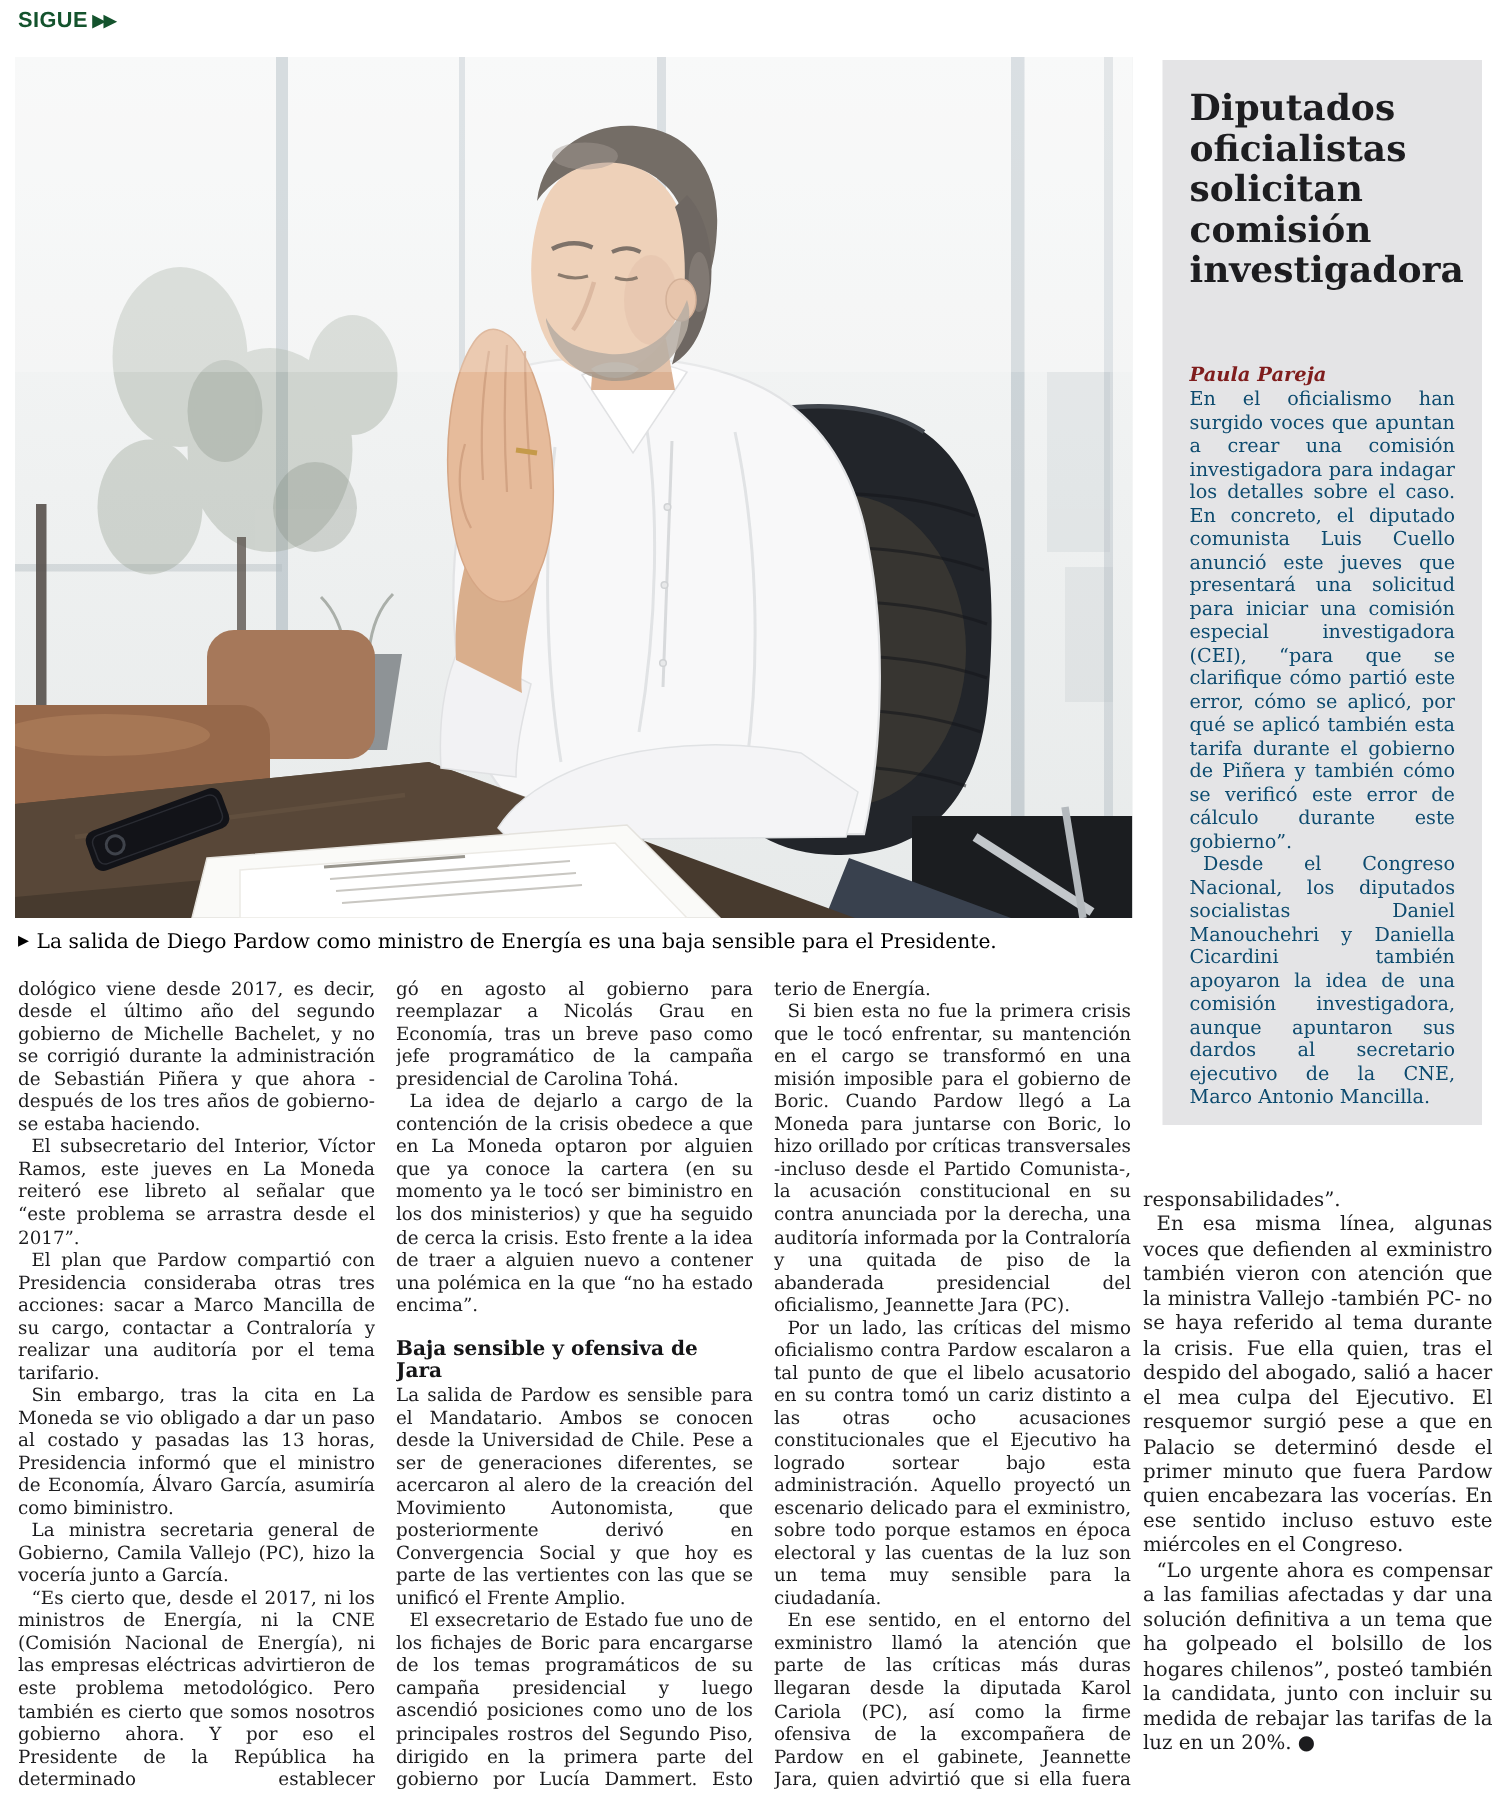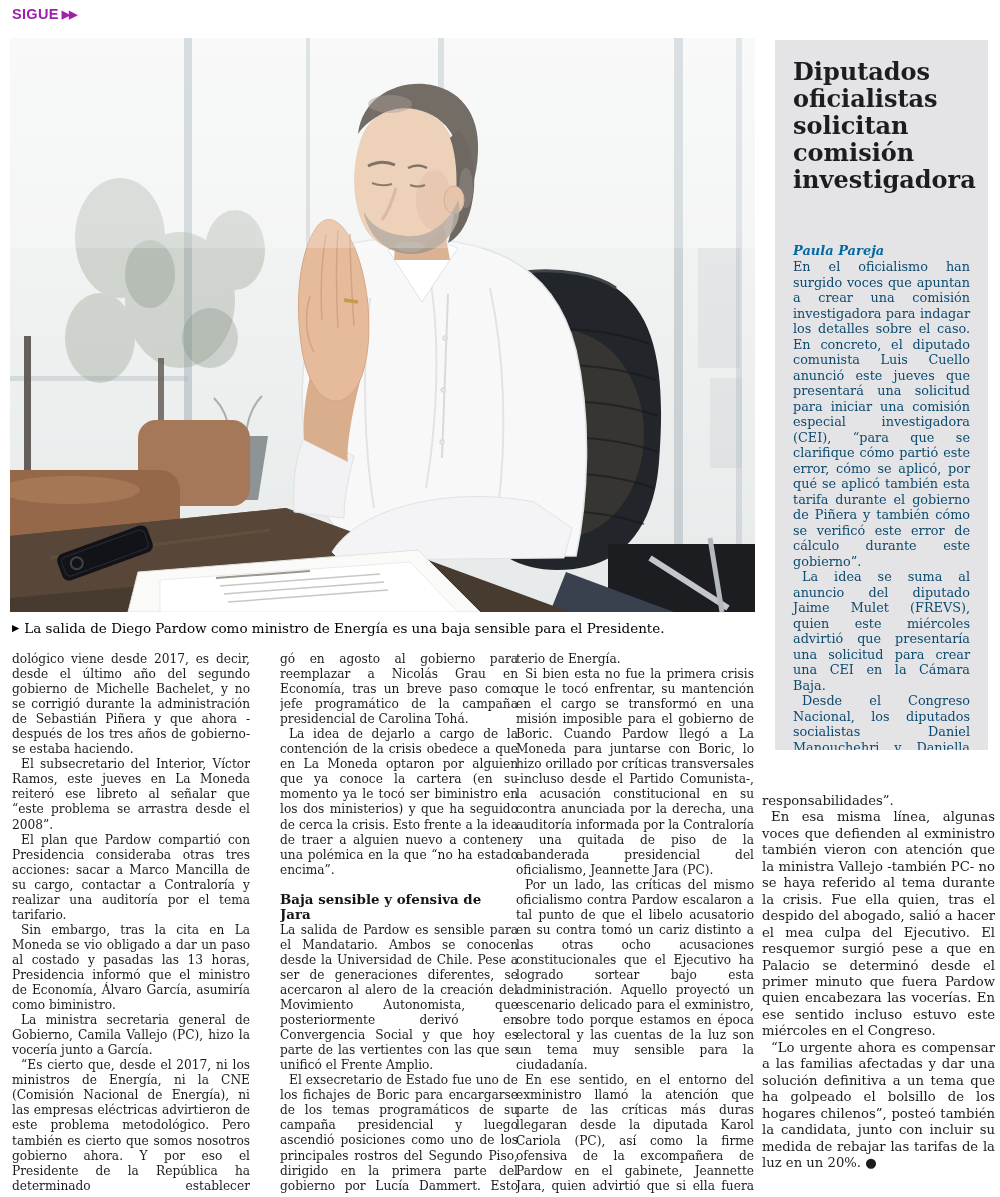--- a/index.html
+++ b/index.html
@@ -1,43 +1,43 @@
 <!DOCTYPE html>
 <html><head>
 <meta charset="utf-8">
 <style>
   html,body{margin:0;padding:0;background:#ffffff;}
   .page{position:relative;width:1000px;height:1197px;background:#ffffff;overflow:hidden;
         font-family:"DejaVu Serif","Liberation Serif",serif;color:#1b1b1d;}
 
   .kicker{position:absolute;left:12px;top:6px;font-family:"Liberation Sans",sans-serif;
-          font-weight:bold;font-size:14.5px;color:#a21caf;letter-spacing:.3px;}
+          font-weight:bold;font-size:14.5px;color:#14532d;letter-spacing:.3px;}
   .kicker .arrows{font-size:11px;margin-left:3px;vertical-align:1px;letter-spacing:-1px;}
 
   .photo{position:absolute;left:10px;top:38px;width:745px;height:574px;background:#eceeee;overflow:hidden;}
   .photo svg{display:block;width:100%;height:100%;}
 
   .caption{position:absolute;left:12px;top:620px;width:742px;margin:0;font-size:13.5px;color:#000000;}
   .caption .mark{font-size:9.5px;vertical-align:2px;margin-right:5px;}
 
   .col{position:absolute;top:652px;width:238px;height:541px;overflow:hidden;
        font-size:12.2px;line-height:15.05px;text-align:justify;color:#1c1c1e;}
   .col p{margin:0;}
   .col p.ind{text-indent:9px;}
   .col1{left:12px;}
-  .col2{left:280px;}
+  .col2{left:264px;}
   .col3{left:516px;}
   .col4{left:762px;top:793px;width:233px;height:396px;font-size:13.2px;line-height:16.45px;}
 
   .subhead{margin:14px 16px 1px 0;font-size:13.4px;font-weight:bold;text-align:left;color:#151517;}
 
   .sidebar{position:absolute;left:775px;top:40px;width:213px;height:710px;background:#e4e4e6;
            box-sizing:border-box;padding:16px 18px;overflow:hidden;}
   .sidebar h2{margin:2px 0 0 0;font-size:24px;line-height:27px;font-weight:bold;color:#1d1d20;}
-  .sidebar .byline{margin:50px 0 1px 0;font-size:13px;font-weight:bold;font-style:italic;color:#0369a1;}
+  .sidebar .byline{margin:50px 0 1px 0;font-size:13px;font-weight:bold;font-style:italic;color:#7f1d1d;}
   .sidebar p.sbody{margin:0;font-size:12.8px;line-height:15.5px;text-align:justify;color:#0c4a6e;}
   .sidebar p.ind{text-indent:9px;}
 </style>
 </head>
 <body>
 
 <div class="page">
 
   <div class="kicker">
     <span>SIGUE</span><span class="arrows">▶▶</span>
@@ -170,21 +170,21 @@
       <path d="M206,540 L300,533" stroke="#9a978f" stroke-width="2"></path>
 
       <rect x="0" y="0" width="745" height="210" fill="#ffffff" opacity=".22"></rect>
     </svg>
   </figure>
 
   <p class="caption"><span class="mark">▶</span><span>La salida de Diego Pardow como ministro de Energía es una baja sensible para el Presidente.</span></p>
 
   <div class="col col1">
     <p>dológico viene desde 2017, es decir, desde el último año del segundo gobierno de Michelle Bachelet, y no se corrigió durante la administración de Sebastián Piñera y que ahora - después de los tres años de gobierno- se estaba haciendo.</p>
-    <p class="ind">El subsecretario del Interior, Víctor Ramos, este jueves en La Moneda reiteró ese libreto al señalar que “este problema se arrastra desde el 2008”.</p>
+    <p class="ind">El subsecretario del Interior, Víctor Ramos, este jueves en La Moneda reiteró ese libreto al señalar que “este problema se arrastra desde el 2017”.</p>
     <p class="ind">El plan que Pardow compartió con Presidencia consideraba otras tres acciones: sacar a Marco Mancilla de su cargo, contactar a Contraloría y realizar una auditoría por el tema tarifario.</p>
     <p class="ind">Sin embargo, tras la cita en La Moneda se vio obligado a dar un paso al costado y pasadas las 13 horas, Presidencia informó que el ministro de Economía, Álvaro García, asumiría como biministro.</p>
     <p class="ind">La ministra secretaria general de Gobierno, Camila Vallejo (PC), hizo la vocería junto a García.</p>
     <p class="ind">“Es cierto que, desde el 2017, ni los ministros de Energía, ni la CNE (Comisión Nacional de Energía), ni las empresas eléctricas advirtieron de este problema metodológico. Pero también es cierto que somos nosotros gobierno ahora. Y por eso el Presidente de la República ha determinado establecer responsabilidades políticas”, comentó.</p>
 
   </div>
 
   <div class="col col2">
     <p>gó en agosto al gobierno para reemplazar a Nicolás Grau en Economía, tras un breve paso como jefe programático de la campaña presidencial de Carolina Tohá.</p>
     <p class="ind">La idea de dejarlo a cargo de la contención de la crisis obedece a que en La Moneda optaron por alguien que ya conoce la cartera (en su momento ya le tocó ser biministro en los dos ministerios) y que ha seguido de cerca la crisis. Esto frente a la idea de traer a alguien nuevo a contener una polémica en la que “no ha estado encima”.</p>
@@ -197,21 +197,20 @@
     <p>terio de Energía.</p>
     <p class="ind">Si bien esta no fue la primera crisis que le tocó enfrentar, su mantención en el cargo se transformó en una misión imposible para el gobierno de Boric. Cuando Pardow llegó a La Moneda para juntarse con Boric, lo hizo orillado por críticas transversales -incluso desde el Partido Comunista-, la acusación constitucional en su contra anunciada por la derecha, una auditoría informada por la Contraloría y una quitada de piso de la abanderada presidencial del oficialismo, Jeannette Jara (PC).</p>
     <p class="ind">Por un lado, las críticas del mismo oficialismo contra Pardow escalaron a tal punto de que el libelo acusatorio en su contra tomó un cariz distinto a las otras ocho acusaciones constitucionales que el Ejecutivo ha logrado sortear bajo esta administración. Aquello proyectó un escenario delicado para el exministro, sobre todo porque estamos en época electoral y las cuentas de la luz son un tema muy sensible para la ciudadanía.</p>
     <p class="ind">En ese sentido, en el entorno del exministro llamó la atención que parte de las críticas más duras llegaran desde la diputada Karol Cariola (PC), así como la firme ofensiva de la excompañera de Pardow en el gabinete, Jeannette Jara, quien advirtió que si ella fuera Presidenta, el abogado ya no estaría en su gobierno: “En mi gobierno los ministros van a tener que asumir sus</p>
   </div>
 
   <aside class="sidebar">
     <h2>Diputados oficialistas solicitan comisión investigadora</h2>
     <p class="byline">Paula Pareja</p>
     <p class="sbody">En el oficialismo han surgido voces que apuntan a crear una comisión investigadora para indagar los detalles sobre el caso. En concreto, el diputado comunista Luis Cuello anunció este jueves que presentará una solicitud para iniciar una comisión especial investigadora (CEI), “para que se clarifique cómo partió este error, cómo se aplicó, por qué se aplicó también esta tarifa durante el gobierno de Piñera y también cómo se verificó este error de cálculo durante este gobierno”.</p>
-    <p class="sbody ind">La idea se suma al anuncio del diputado Jaime Mulet (FREVS), quien este miércoles advirtió que presentaría una solicitud para crear una CEI en la Cámara Baja.</p>
     <p class="sbody ind">Desde el Congreso Nacional, los diputados socialistas Daniel Manouchehri y Daniella Cicardini también apoyaron la idea de una comisión investigadora, aunque apuntaron sus dardos al secretario ejecutivo de la CNE, Marco Antonio Mancilla.</p>
   </aside>
 
   <div class="col col4">
     <p>responsabilidades”.</p>
     <p class="ind">En esa misma línea, algunas voces que defienden al exministro también vieron con atención que la ministra Vallejo -también PC- no se haya referido al tema durante la crisis. Fue ella quien, tras el despido del abogado, salió a hacer el mea culpa del Ejecutivo. El resquemor surgió pese a que en Palacio se determinó desde el primer minuto que fuera Pardow quien encabezara las vocerías. En ese sentido incluso estuvo este miércoles en el Congreso.</p>
     <p class="ind">“Lo urgente ahora es compensar a las familias afectadas y dar una solución definitiva a un tema que ha golpeado el bolsillo de los hogares chilenos”, posteó también la candidata, junto con incluir su medida de rebajar las tarifas de la luz en un 20%. ●</p>
   </div>
 
 </div>

